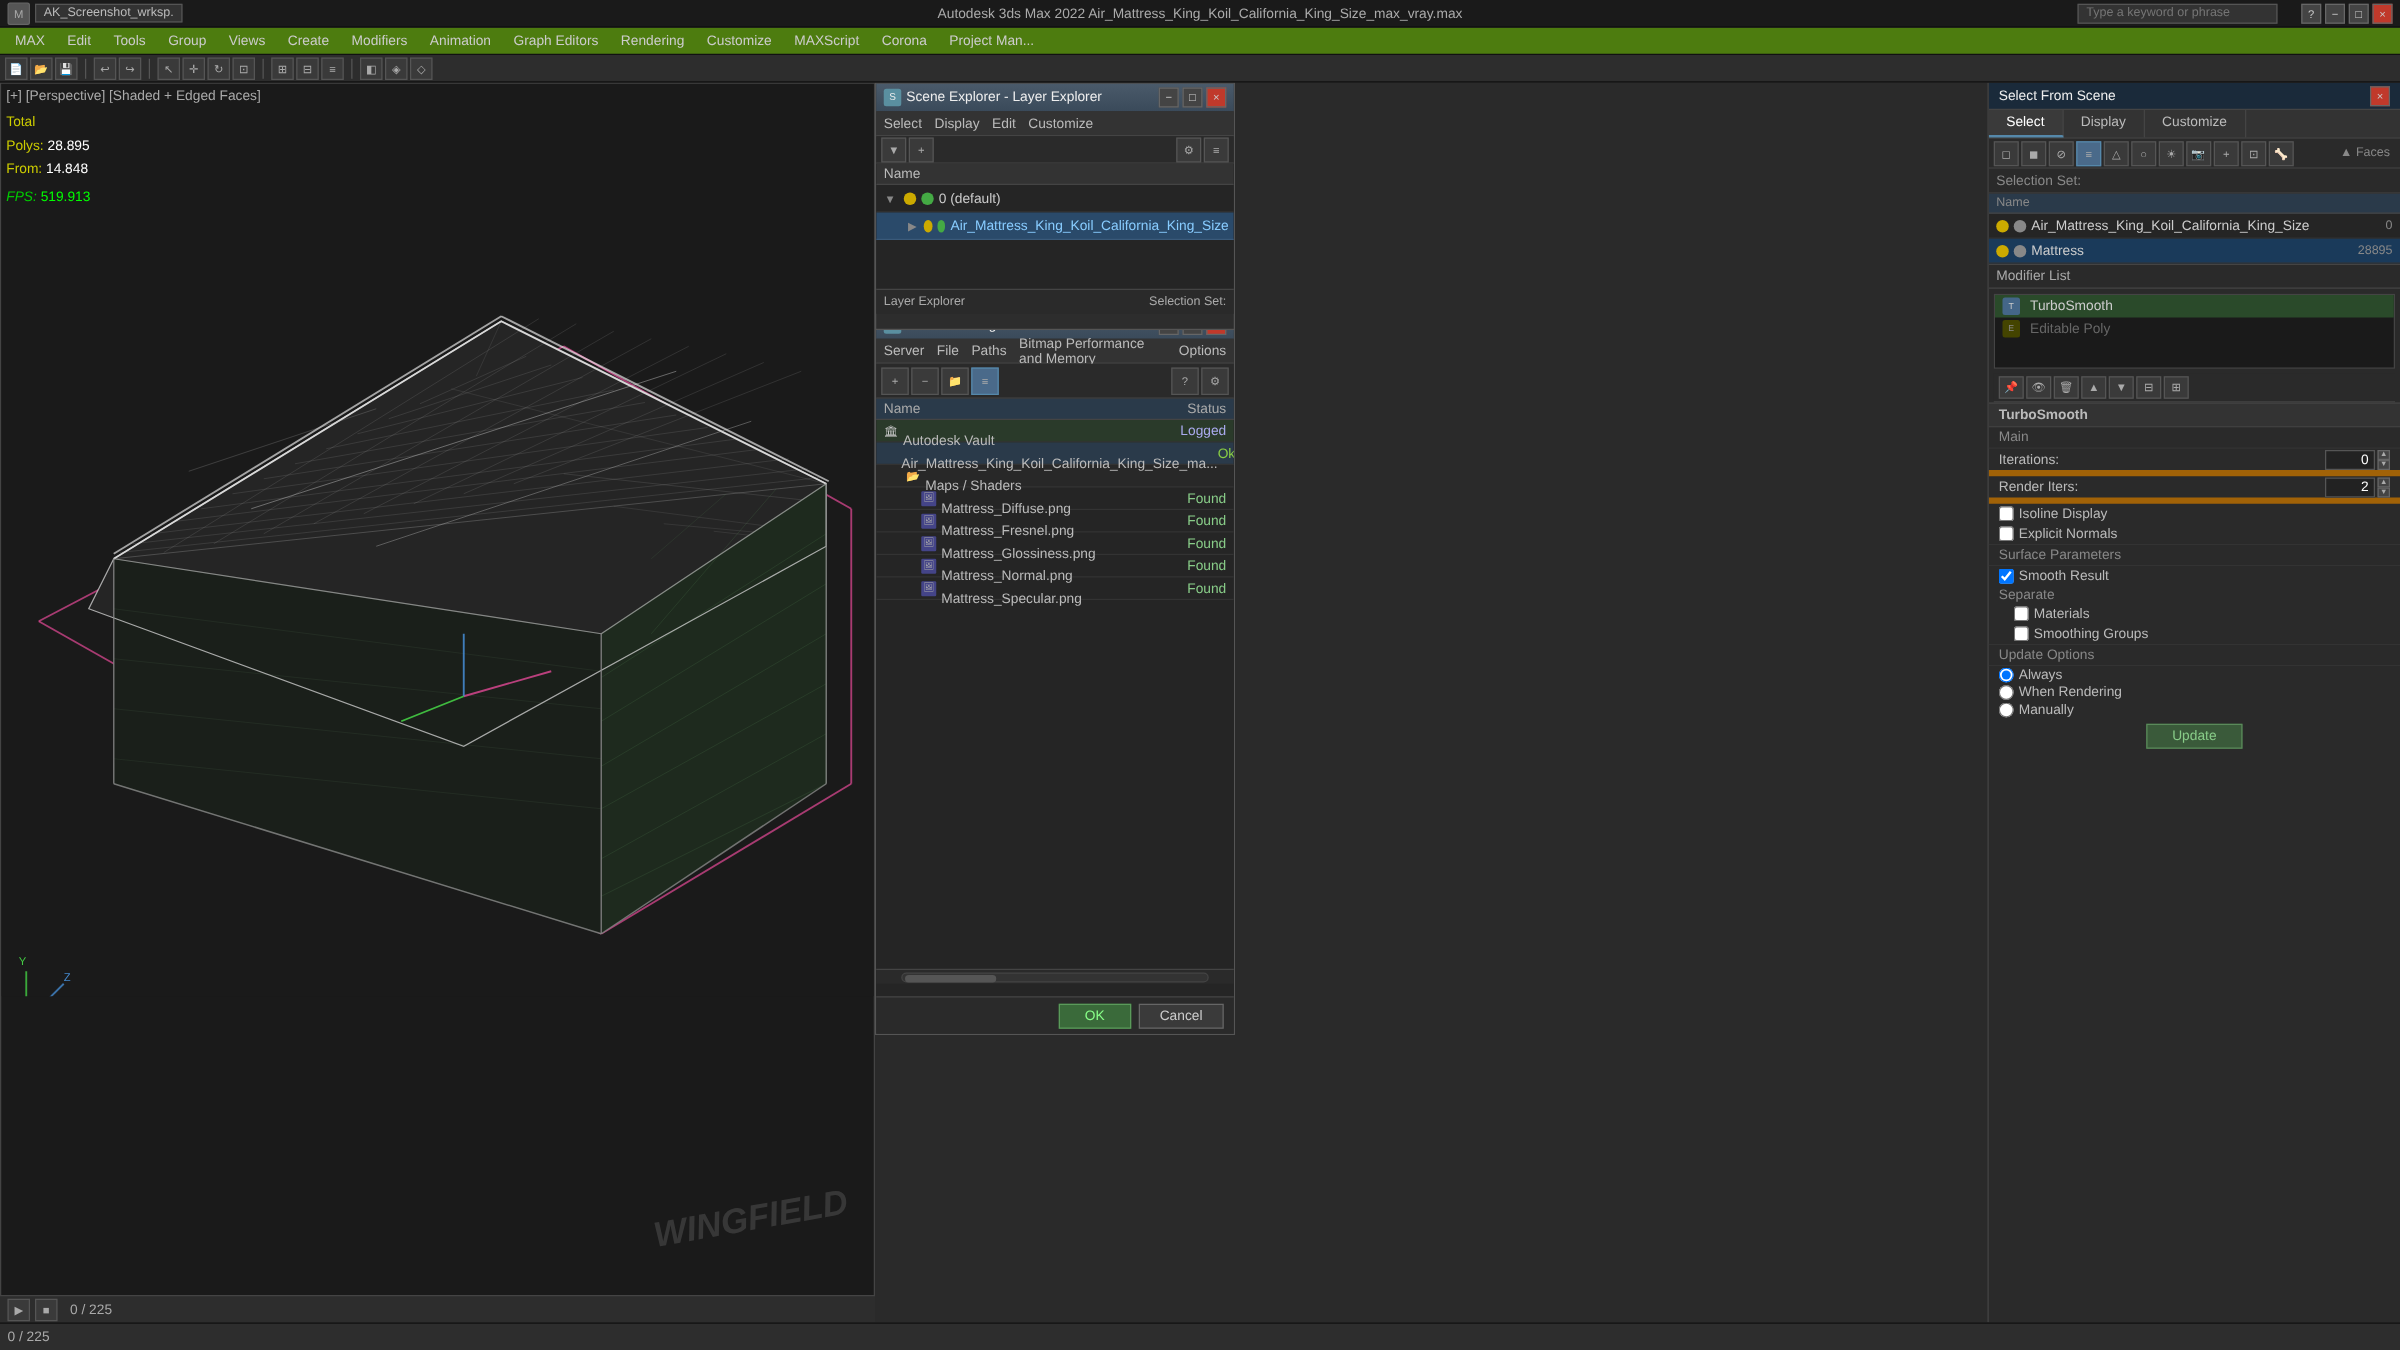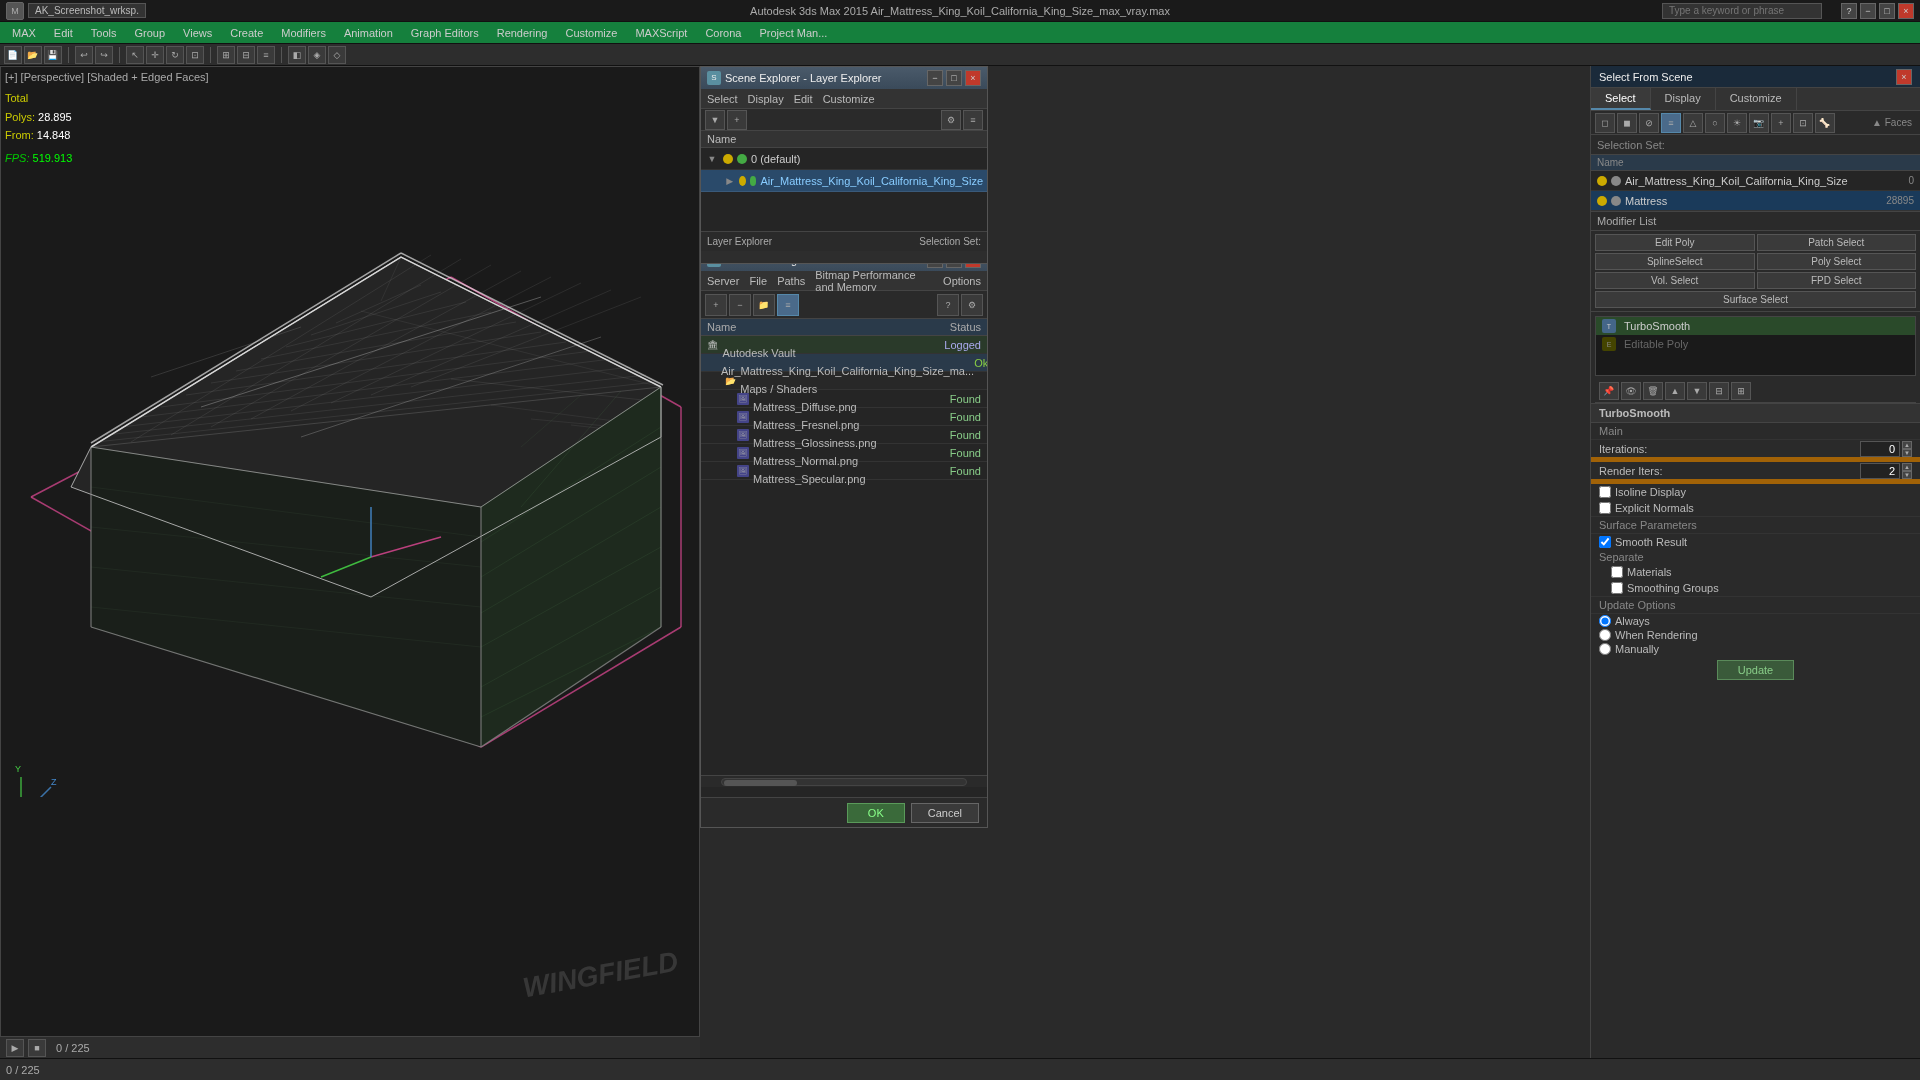--- a/index.html
+++ b/index.html
@@ -65,21 +65,21 @@
       justify-content: center;
       cursor: pointer;
     }
     .win-btn-close { background: #c0392b; }
 
     
     #menu-bar {
       position: absolute;
       top: 22px; left: 0; right: 0;
       height: 22px;
-      background: #15803d;
+      background: #4d7c0f;
       display: flex;
       align-items: center;
       padding: 0 4px;
       gap: 2px;
       border-bottom: 1px solid #111;
       z-index: 99;
     }
     .menu-item {
       padding: 2px 8px;
       color: #ccc;
@@ -478,21 +478,21 @@
 
   </style>
 </head>
 <body>
 
 <div id="title-bar">
   <div class="title-bar-left">
     <div class="win-btn" style="background:#555;width:18px;height:18px;border-radius:2px;font-size:9px;color:#aaa;display:flex;align-items:center;justify-content:center;">M</div>
     <span style="color:#bbb;font-size:10px;background:#333;border:1px solid #555;padding:1px 6px;">AK_Screenshot_wrksp.</span>
   </div>
-  <div class="title-bar-center">Autodesk 3ds Max 2015  Air_Mattress_King_Koil_California_King_Size_max_vray.max</div>
+  <div class="title-bar-center">Autodesk 3ds Max 2022  Air_Mattress_King_Koil_California_King_Size_max_vray.max</div>
   <div class="title-bar-right">
     <input class="search-box" type="text" placeholder="Type a keyword or phrase" style="">
     <div style="display:flex;align-items:center;gap:3px;">
       <div class="win-btn" style="font-size:9px;">?</div>
       <div class="win-btn">−</div>
       <div class="win-btn">□</div>
       <div class="win-btn win-btn-close">×</div>
     </div>
   </div>
 </div>
@@ -861,29 +861,20 @@
       <span style="width:10px;height:10px;background:#888;border-radius:50%;margin-right:4px;display:inline-block;"></span>
       <span class="right-row-name">Mattress</span>
       <span class="right-row-count">28895</span>
     </div>
   </div>
 
   <div style="background:#2a2a2a;padding:3px 6px;border-bottom:1px solid #444;font-size:11px;color:#aaa;display:flex;align-items:center;justify-content:space-between;">
     <span>Modifier List</span>
   </div>
 
-  <div style="padding:3px 4px;background:#2a2a2a;border-bottom:1px solid #444;display:grid;grid-template-columns:1fr 1fr;gap:2px;">
-    <button class="mod-select-btn">Edit Poly</button>
-    <button class="mod-select-btn">Patch Select</button>
-    <button class="mod-select-btn">SplineSelect</button>
-    <button class="mod-select-btn">Poly Select</button>
-    <button class="mod-select-btn">Vol. Select</button>
-    <button class="mod-select-btn">FPD Select</button>
-    <button class="mod-select-btn" style="grid-column:1/-1;">Surface Select</button>
-  </div>
 
   <div class="mod-list" style="background:#1a1a1a;border:1px solid #444;margin:4px;height:60px;">
     <div class="mod-list-item selected" style="background:#2a4a2a;">
       <span style="width:14px;height:14px;background:#446688;border-radius:2px;display:inline-flex;align-items:center;justify-content:center;font-size:7px;margin-right:4px;">T</span>
       <span>TurboSmooth</span>
     </div>
     <div class="mod-list-item">
       <span style="width:14px;height:14px;background:#444400;border-radius:2px;display:inline-flex;align-items:center;justify-content:center;font-size:7px;margin-right:4px;color:#888;">E</span>
       <span style="color:#666;">Editable Poly</span>
     </div>

